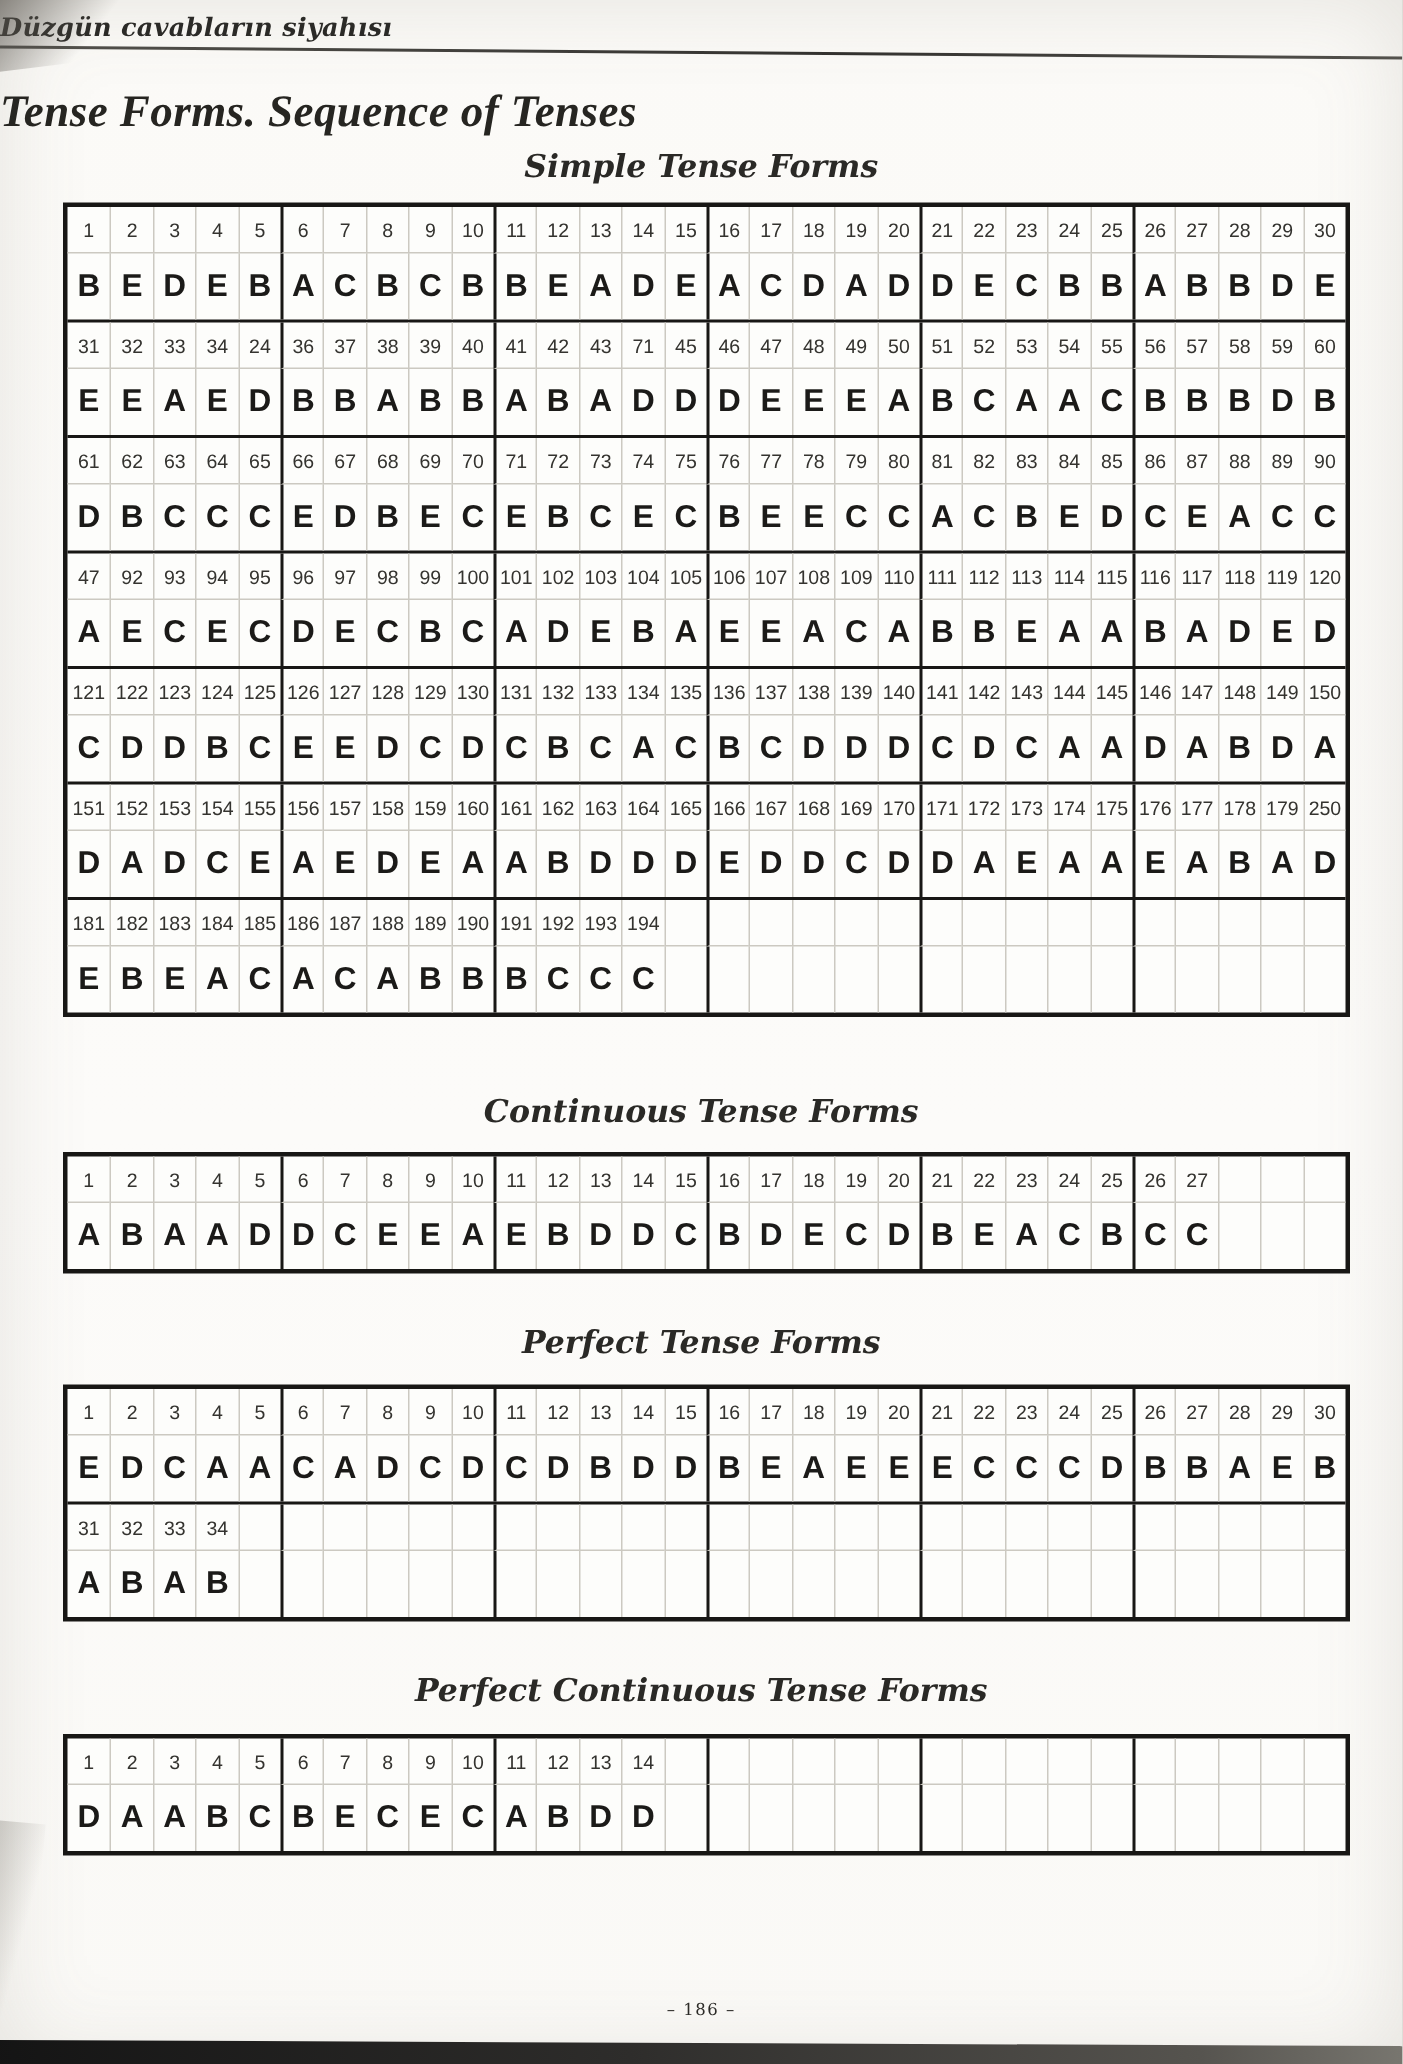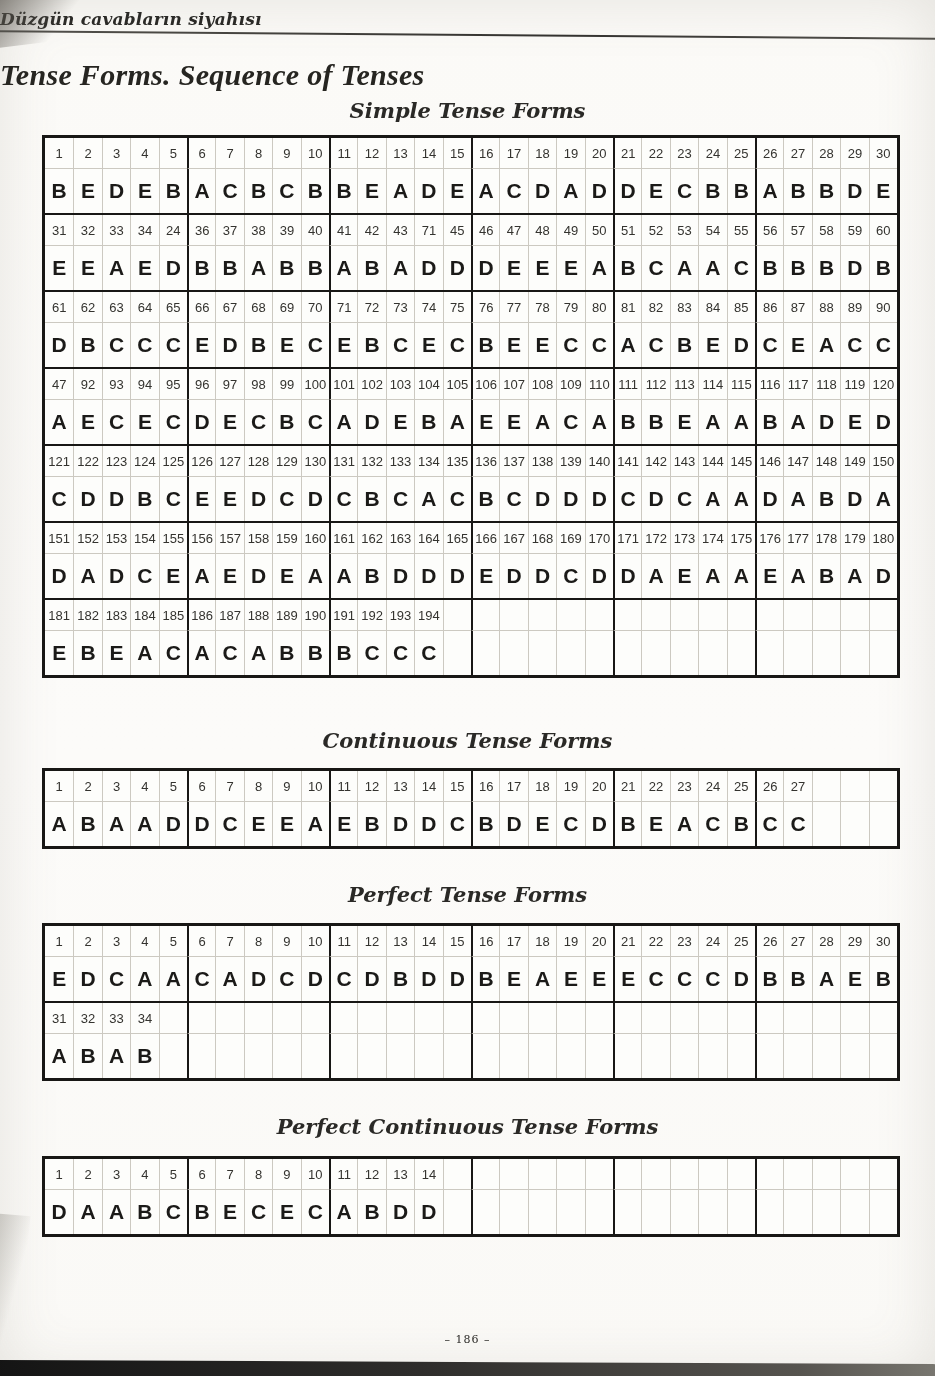--- a/index.html
+++ b/index.html
@@ -399,21 +399,21 @@
             <div class="cell num">170</div>
             <div class="cell num blk">171</div>
             <div class="cell num">172</div>
             <div class="cell num">173</div>
             <div class="cell num">174</div>
             <div class="cell num">175</div>
             <div class="cell num blk">176</div>
             <div class="cell num">177</div>
             <div class="cell num">178</div>
             <div class="cell num">179</div>
-            <div class="cell num">180</div>
+            <div class="cell num">250</div>
             <div class="cell ans">D</div>
             <div class="cell ans">A</div>
             <div class="cell ans">D</div>
             <div class="cell ans">C</div>
             <div class="cell ans">E</div>
             <div class="cell ans blk">A</div>
             <div class="cell ans">E</div>
             <div class="cell ans">D</div>
             <div class="cell ans">E</div>
             <div class="cell ans">A</div>

